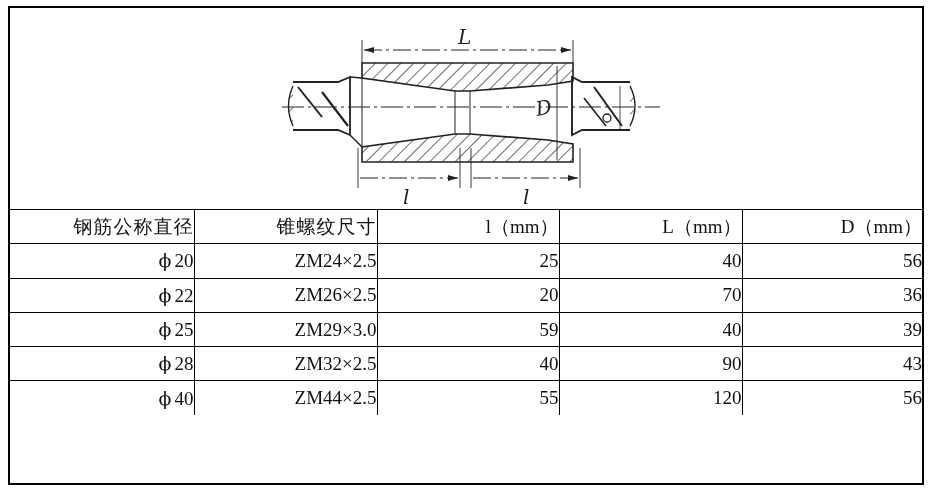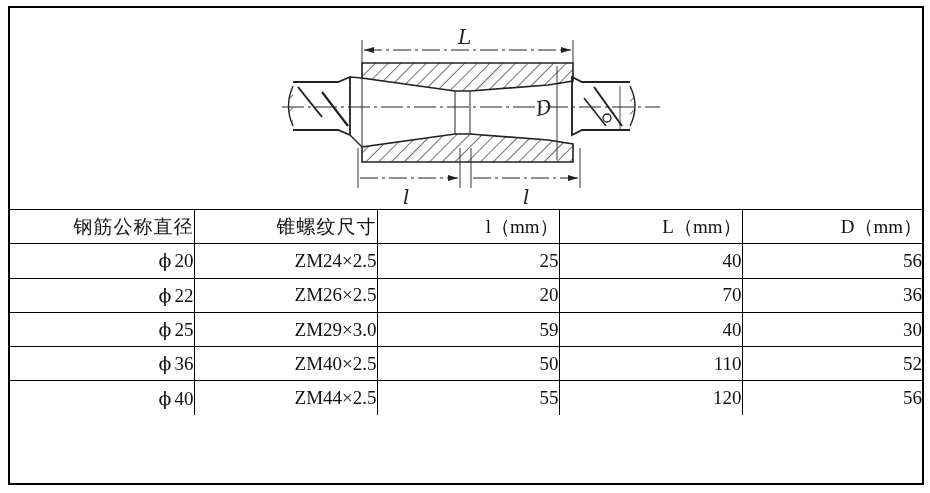--- a/index.html
+++ b/index.html
@@ -118,28 +118,28 @@
       <td>ZM26×2.5</td>
       <td>20</td>
       <td>70</td>
       <td>36</td>
     </tr>
     <tr>
       <td class="dia"><span class="phi">ϕ</span><span>25</span></td>
       <td>ZM29×3.0</td>
       <td>59</td>
       <td>40</td>
-      <td>30</td>
+      <td>39</td>
     </tr>
     <tr>
-      <td class="dia"><span class="phi">ϕ</span><span>36</span></td>
-      <td>ZM40×2.5</td>
-      <td>50</td>
-      <td>110</td>
-      <td>52</td>
+      <td class="dia"><span class="phi">ϕ</span><span>28</span></td>
+      <td>ZM32×2.5</td>
+      <td>40</td>
+      <td>90</td>
+      <td>43</td>
     </tr>
     <tr>
       <td class="dia"><span class="phi">ϕ</span><span>40</span></td>
       <td>ZM44×2.5</td>
       <td>55</td>
       <td>120</td>
       <td>56</td>
     </tr>
   </tbody>
     </table>

